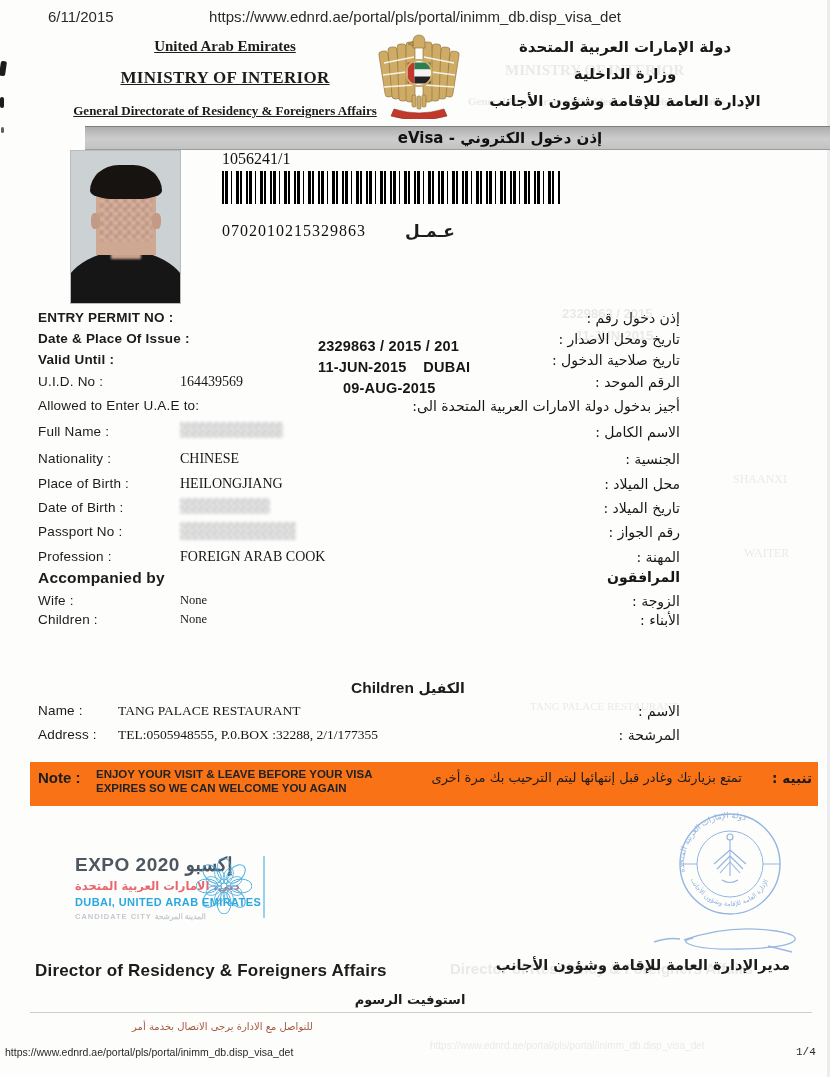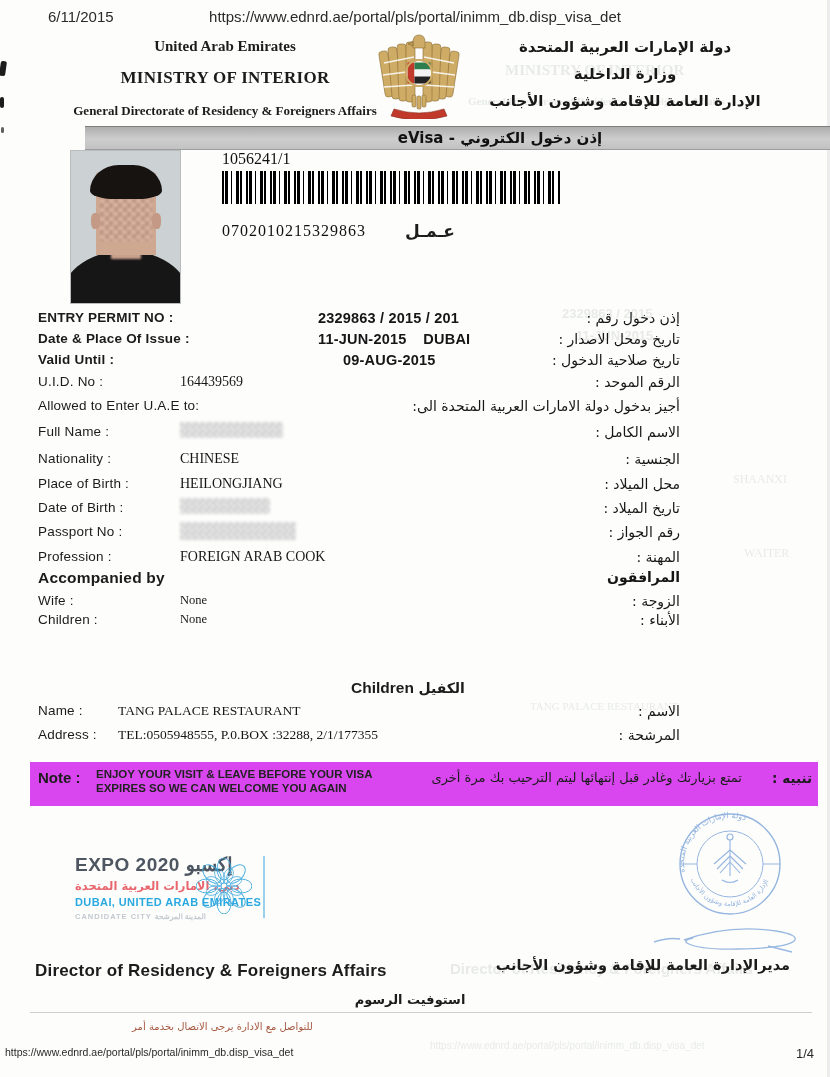--- a/index.html
+++ b/index.html
@@ -4,21 +4,21 @@
 <style>
   html,body{margin:0;padding:0;background:#ffffff;}
   #page{position:relative;width:830px;height:1077px;background:#fdfdfc;overflow:hidden;
         font-family:"Liberation Sans",sans-serif;color:#1c1c1c;}
   .abs{position:absolute;}
   .b{font-weight:bold;}
 
   
   .printmeta{font-size:15px;color:#2a2a2a;}
   
-  .hdr-en{left:60px;top:38px;width:330px;text-align:center;}
+  .hdr-en{left:60px;top:38px;width:330px;text-align:center;text-decoration:underline;}
   .hdr-en .l1{font:bold 15px "Liberation Serif",serif;margin-bottom:13px;}
   .hdr-en .l2{font:bold 17px "Liberation Serif",serif;margin-bottom:15px;letter-spacing:.3px;}
   .hdr-en .l3{font:bold 13px "Liberation Serif",serif;}
   .hdr-ar{right:40px;top:38px;width:330px;text-align:center;}
   .hdr-ar div{font:bold 15px "DejaVu Sans",sans-serif;direction:rtl;margin-bottom:9px;color:#181818;}
 
   .evisa-banner{left:85px;top:126px;width:830px;height:22px;
      background:linear-gradient(180deg,#aeaeae,#cdcdcd 55%,#c2c2c2);
      border-top:1px solid #7e7e7e;border-bottom:1px solid #9c9c9c;
      display:flex;align-items:center;justify-content:center;}
@@ -42,54 +42,54 @@
   .barcode{left:222px;top:171px;width:338px;height:33px;background:
      repeating-linear-gradient(90deg,#000 0 2px,#fff 2px 3px,#000 3px 6px,#fff 6px 9px,#000 9px 10px,#fff 10px 14px,#000 14px 17px,#fff 17px 18px,#000 18px 20px,#fff 20px 24px);}
 
   .vtype-ar{left:280px;top:221px;width:300px;text-align:center;font:bold 17px "DejaVu Sans",sans-serif;}
   .vtype-en{left:280px;top:243px;width:300px;text-align:center;font:bold 18px "Liberation Serif",serif;letter-spacing:1px;}
 
   
   .frow{position:absolute;left:0;width:718px;height:20px;}
   .flabel{position:absolute;left:38px;font-size:13.5px;color:#1b1b1b;letter-spacing:.2px;}
   .fvalue{position:absolute;left:180px;font-family:"Liberation Serif",serif;font-size:14px;white-space:pre;color:#161616;}
-  .fvalue.bv{left:318px;font-family:"Liberation Sans",sans-serif;font-weight:bold;font-size:14.5px;letter-spacing:.2px;}
+  .fvalue.bv{left:318px;font-family:"Liberation Sans",sans-serif;font-weight:bold;font-size:14.5px;letter-spacing:.2px;margin-top:28px;}
   .farab{position:absolute;right:38px;font-family:"DejaVu Sans",sans-serif;font-size:14px;direction:rtl;color:#161616;}
   .redact{position:absolute;background:repeating-conic-gradient(#e6e6e6 0% 25%,#d0d0d0 0% 50%) 0 0/7px 7px;
      filter:blur(1.6px);border-radius:2px;}
 
   .sect-head{font-weight:bold;font-size:15.5px;}
   .sponsor-head{left:0;top:679px;width:830px;text-align:center;}
   .sponsor-head .en{font:bold 15.5px "Liberation Sans",sans-serif;}
   .sponsor-head .arx{font:bold 14px "DejaVu Sans",sans-serif;direction:rtl;margin-right:14px;}
   .srow .fvalue{left:118px;font-size:13.5px;}
 
   
-  .note-bar{left:30px;top:762px;width:788px;height:44px;background:#d946ef;}
+  .note-bar{left:30px;top:762px;width:788px;height:44px;background:#f97316;}
   .note-label{position:absolute;left:8px;top:7px;font:bold 15px "Liberation Sans",sans-serif;}
   .note-en{position:absolute;left:66px;top:5px;font:bold 11.5px "Liberation Sans",sans-serif;line-height:14px;color:#222;}
   .note-ar-label{position:absolute;right:6px;top:8px;font:bold 13.5px "DejaVu Sans",sans-serif;direction:rtl;}
   .note-ar-text{position:absolute;right:76px;top:8px;font:13px "DejaVu Sans",sans-serif;direction:rtl;}
 
   
   .expo{left:75px;top:853px;width:270px;height:72px;}
   .expo .e1{font:bold 19px "Liberation Sans",sans-serif;color:#4d5661;letter-spacing:.5px;}
   .expo .e2{font:bold 11.5px "DejaVu Sans",sans-serif;color:#e8676f;direction:rtl;text-align:left;margin-top:3px;width:188px;}
   .expo .e3{font:bold 11px "Liberation Sans",sans-serif;color:#2aa9e0;letter-spacing:.4px;margin-top:3px;}
   .expo .e4{font:bold 7.5px "Liberation Sans",sans-serif;color:#c3c9cf;letter-spacing:1px;margin-top:4px;}
   .expo-divider{left:263px;top:856px;width:2px;height:62px;background:#7fc4e6;opacity:.8;}
 
   
   .dir-en{left:35px;top:961px;font:bold 17px "Liberation Sans",sans-serif;letter-spacing:.2px;}
   .dir-ar{right:40px;top:957px;font:bold 14.5px "DejaVu Sans",sans-serif;direction:rtl;}
   .fees{left:320px;top:992px;width:180px;text-align:center;font:bold 13px "DejaVu Sans",sans-serif;direction:rtl;}
   .foot-rule{left:30px;top:1012px;width:782px;height:1px;background:#b9b9b9;opacity:.7;}
   .contact{left:95px;top:1021px;width:255px;text-align:center;font:10px "DejaVu Sans",sans-serif;
      direction:rtl;color:#a65840;}
-  .page-num{font-size:13px;color:#2a2a2a;}
+  .page-num{font-size:11px;color:#2a2a2a;font-family:Liberation Mono, monospace;}
 
   
   .ghost{position:absolute;color:#66805f;opacity:.14;filter:blur(.5px);white-space:nowrap;}
 
   
   .smudge{position:absolute;background:#1c1c1c;border-radius:2px;}
   .edge-shade{position:absolute;right:0;top:0;width:3px;height:1077px;background:#ececec;}
 </style>
 </head>
 <body>

